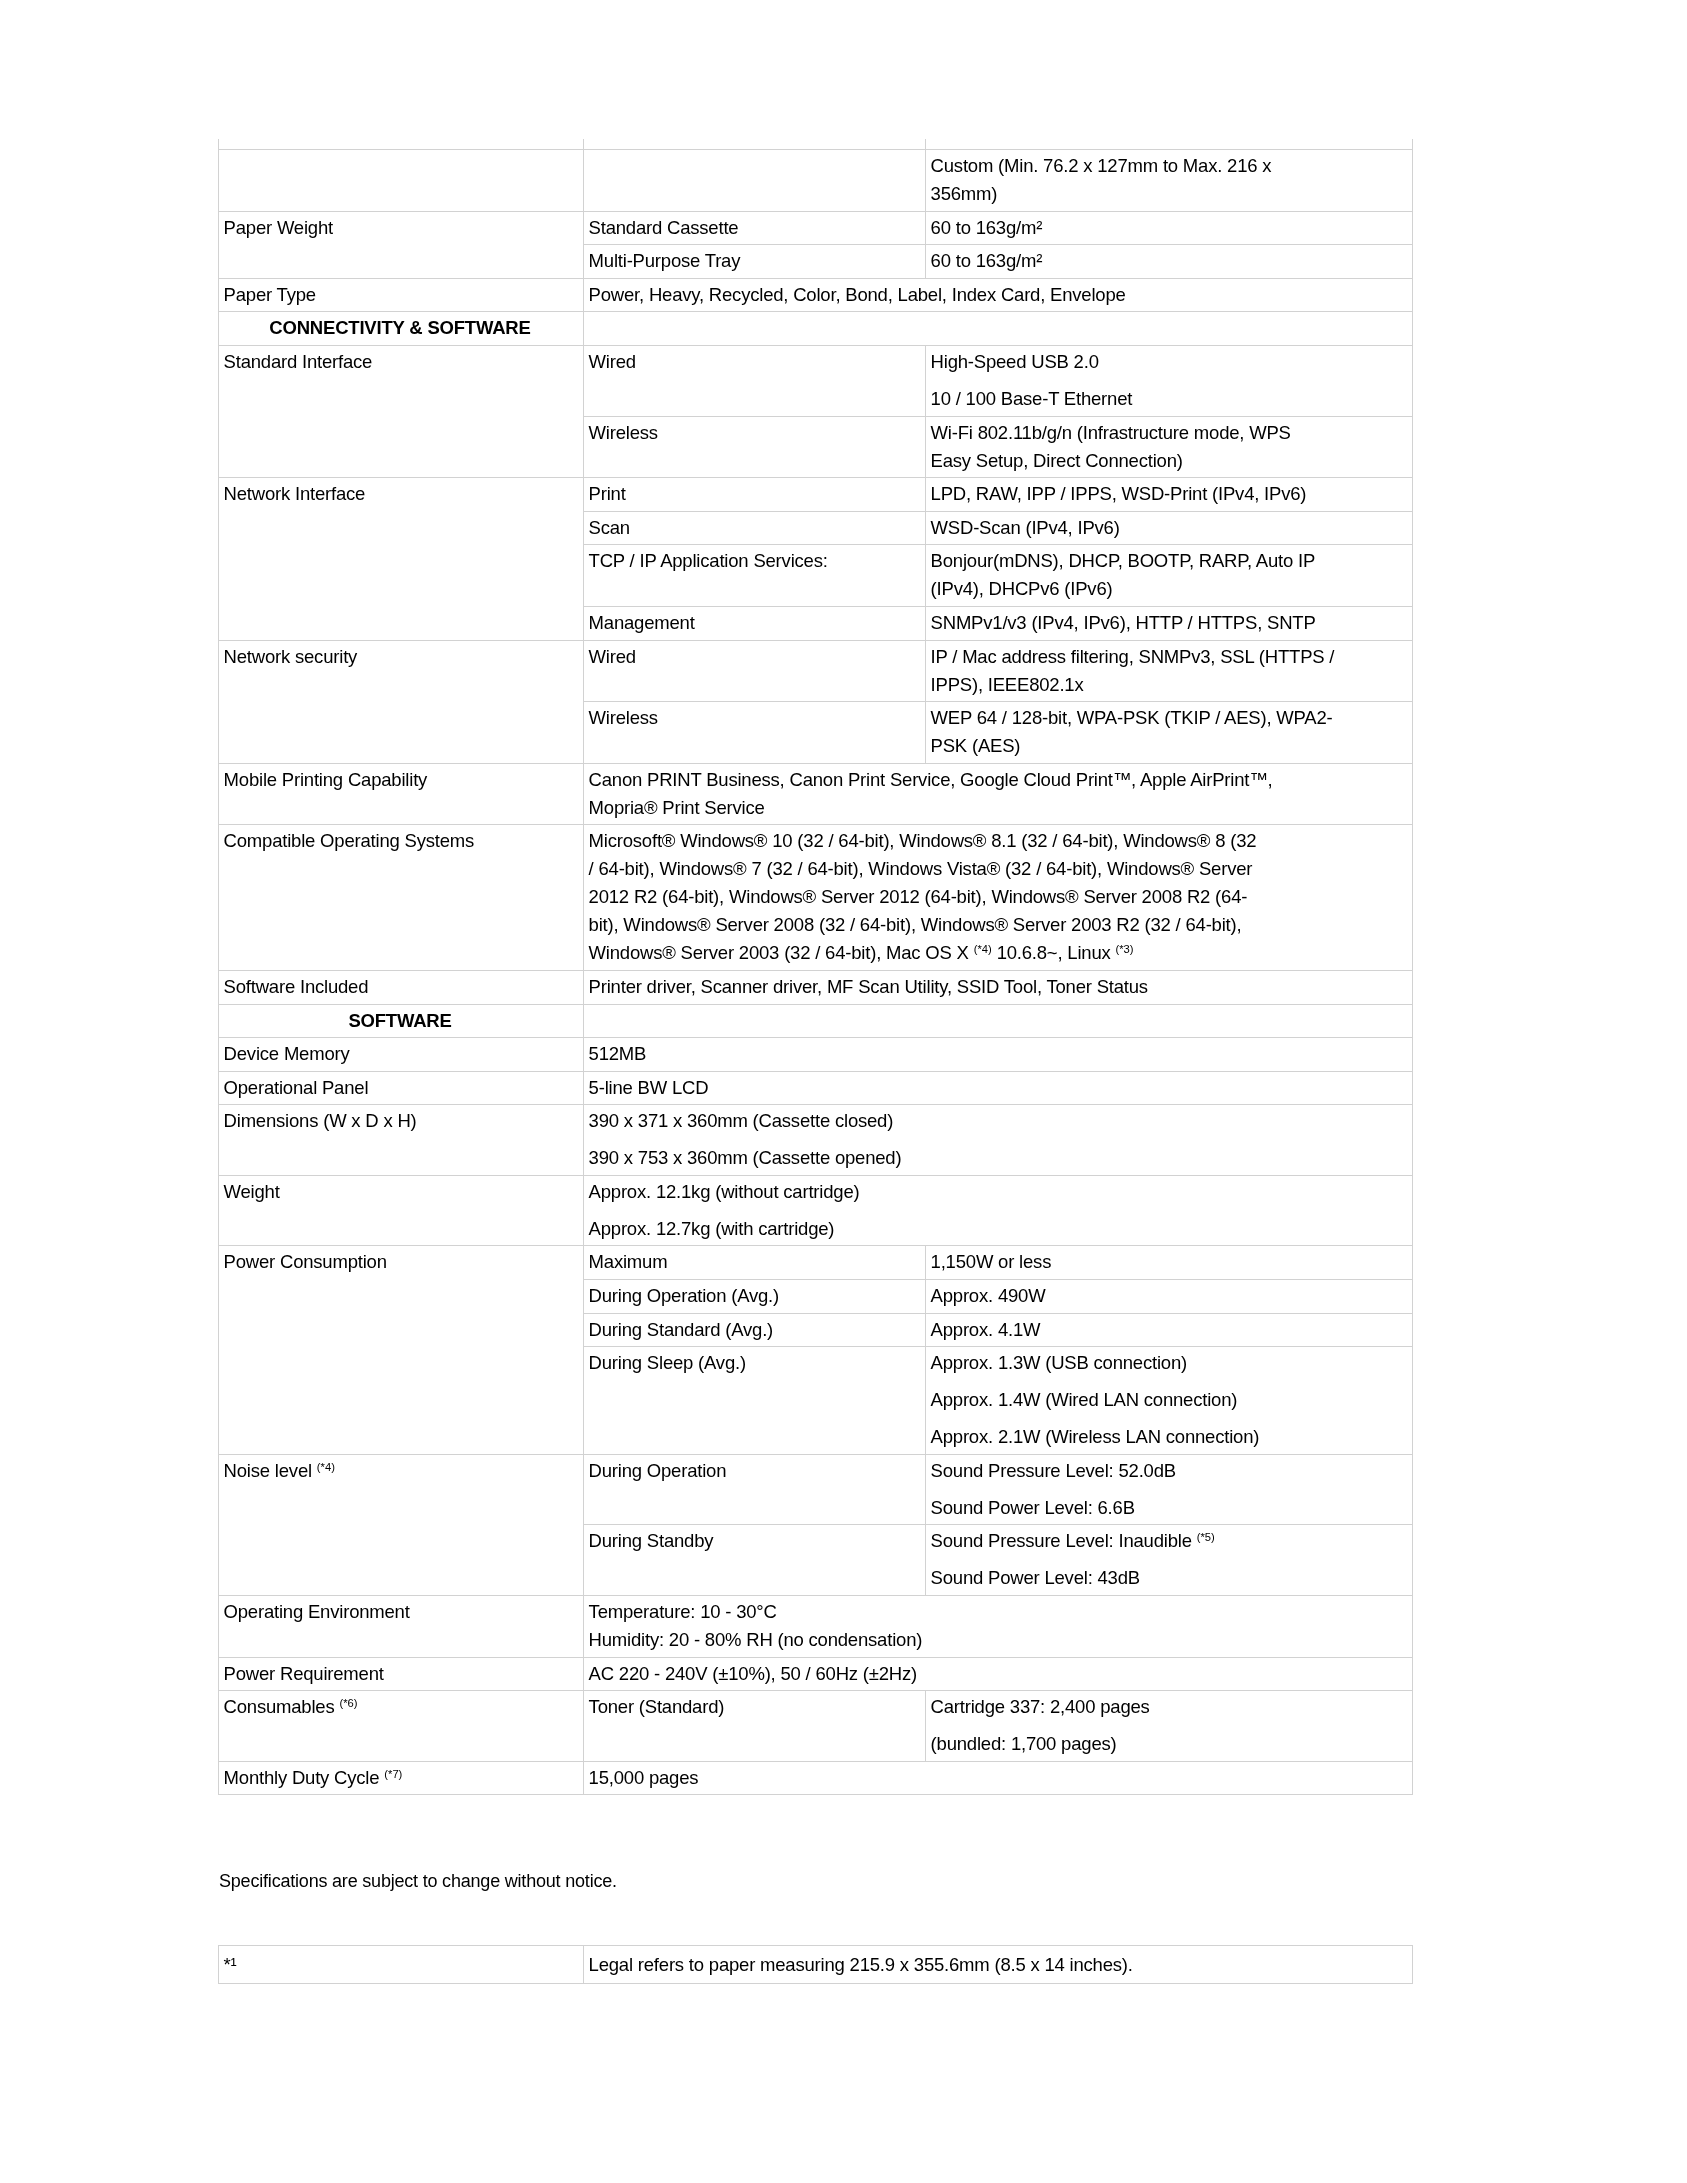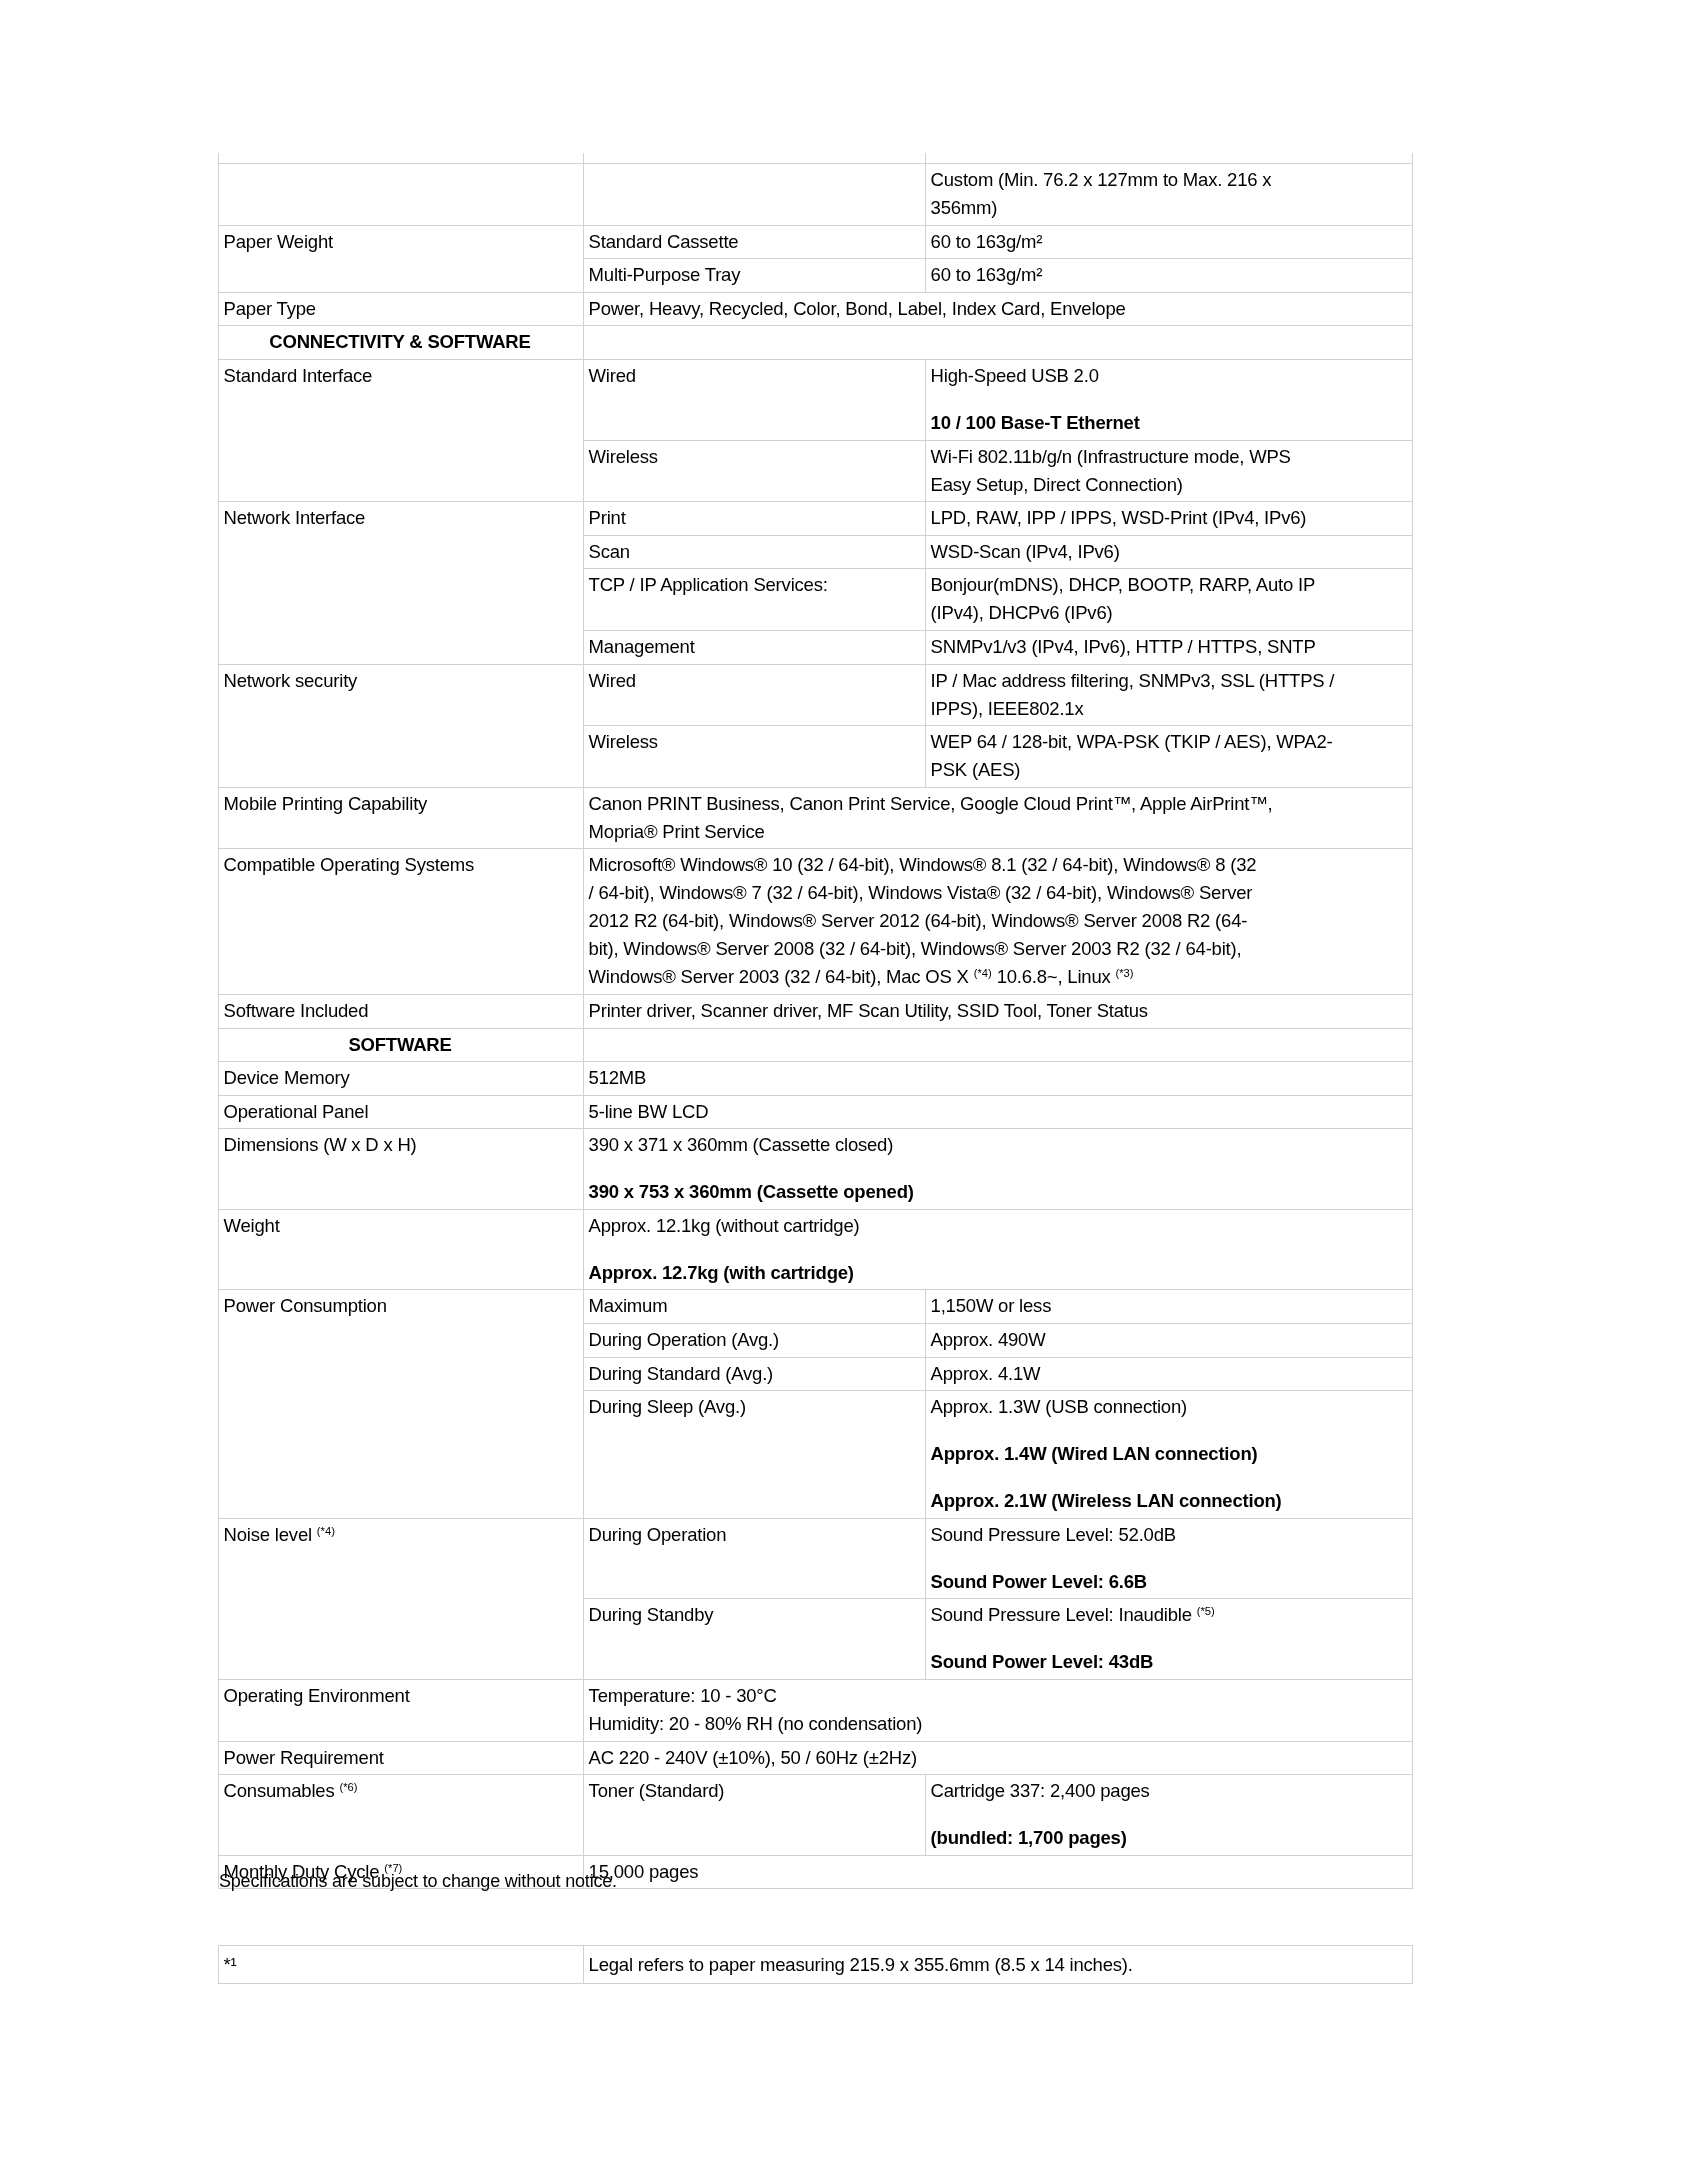--- a/index.html
+++ b/index.html
@@ -1,32 +1,32 @@
 <!DOCTYPE html>
 <html style="font-size:10.6px"><head>
 <meta charset="utf-8">
 <style>
   :root { --line:#d2d2d2; }
   html,body{ margin:0; padding:0; width:1687px; height:2183px; background:#ffffff;
     font-family:"Liberation Sans", sans-serif; color:#000; }
-  .sheet{ position:absolute; left:218px; top:153px; width:1194px; }
+  .sheet{ position:absolute; left:218px; top:139px; width:1194px; }
   table.spec{ border-collapse:collapse; table-layout:fixed; width:1194px; }
   table.spec td{
     vertical-align:top; font-size:18.5px; line-height:28px; letter-spacing:-0.2px;
     padding:2px 6.6px 2.6px 4.6px; white-space:pre-line;
     border-top:1.3px solid var(--line);
   }
   td.c1{ border-left:1.3px solid var(--line); }
   td.c2{ border-left:1.3px solid var(--line);margin-top:44px; }
   td.c3{ border-left:1.3px solid var(--line); border-right:1.3px solid var(--line); }
   td.cm{ border-left:1.3px solid var(--line); border-right:1.3px solid var(--line); }
   tr.sliver td{ border-top:none; height:10px; padding:0; }
   tr.last td{ border-bottom:1.3px solid var(--line); }
   td.bold{ font-weight:bold;text-align:center; }
-  .para + .para{ margin-top:19px;font-weight:bold; }
+  .para + .para{ margin-top:9px; }
   td[data-name="compatible-os-value"]{ padding-bottom:37px; }
   sup{ font-size:11.2px; line-height:0; vertical-align:6px; letter-spacing:0; }
   .note{ position:absolute; left:219px; top:1871px; font-size:18px; letter-spacing:-0.2px; }
   table.fn{ position:absolute; left:218px; top:1945px; border-collapse:collapse; table-layout:fixed; width:1194px; }
   table.fn td{
     vertical-align:top; font-size:18.5px; line-height:28px; letter-spacing:-0.2px;
     padding:4.6px 6.6px 4.6px 4.6px; white-space:pre-line;
     border-top:1.3px solid var(--line); border-bottom:1.3px solid var(--line);
   }
 </style>

